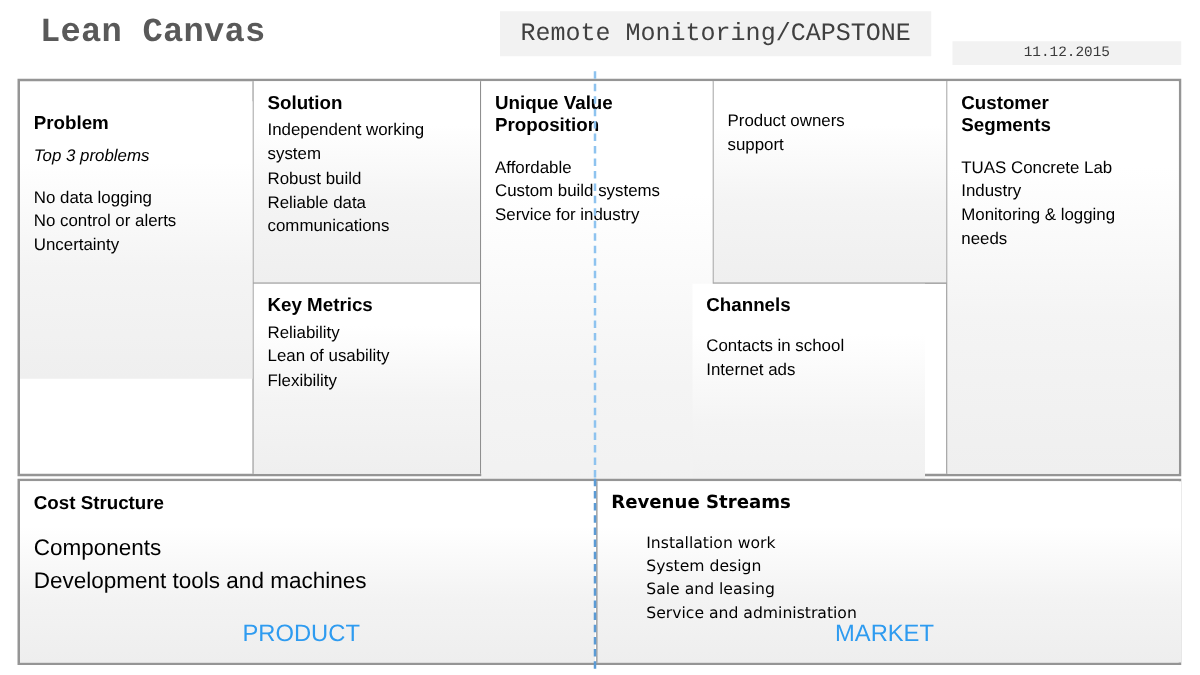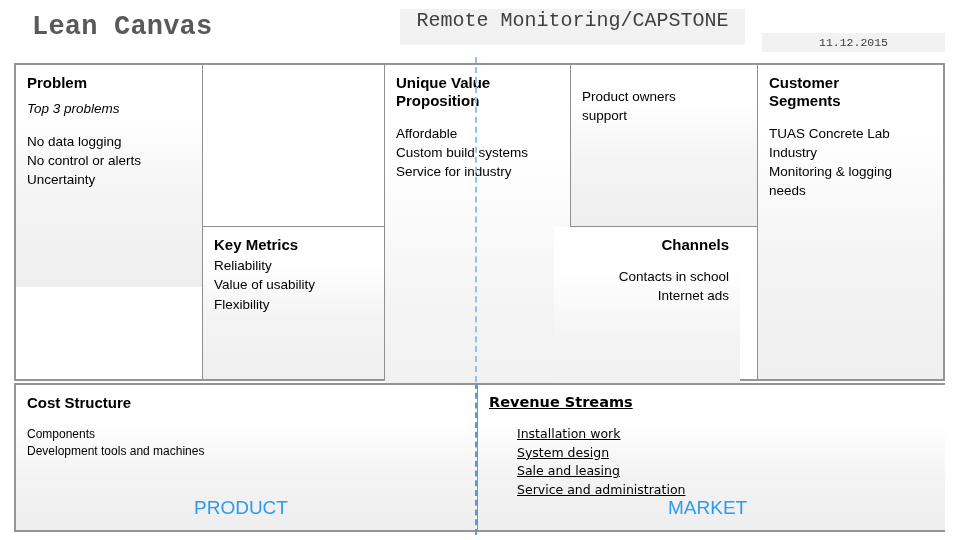--- a/index.html
+++ b/index.html
@@ -29,20 +29,21 @@
     color: #595959;
     letter-spacing: 0.2px;
     white-space: nowrap;
   }
   #project-title-box {
     position: absolute;
     left: 400px; top: 9px;
     width: 345px; height: 36px;
     background: #f2f2f2;
     display: flex;
+    align-items: center;
     justify-content: center;
   }
   #project-title-text {
     font-size: 20px;
     color: #404040;
     white-space: nowrap;
   }
   .meta-box {
     position: absolute;
     left: 762px;
@@ -134,29 +135,28 @@
   #revenue-cell { left: 461px; width: 468px; border-left: 1px solid #8f8f8f; }
 
   .bcell-head {
     font-size: 15px;
     font-weight: bold;
     color: #000000;
     line-height: 1.2;
     margin: 0;
   }
   .bcell-list {
-    font-size: 12px;
+    font-size: 18px;
     color: #000000;
     line-height: 1.42;
     margin: 14px 0 0 0;
   }
   #revenue-cell .bcell-head,
   #revenue-cell .bcell-list {
     font-family: "DejaVu Sans", sans-serif;
-    text-decoration: underline;
   }
   #revenue-cell .bcell-head { font-size: 14.5px; }
   #revenue-cell .bcell-list { font-size: 12.5px; line-height: 1.48; }
 
   .zone-label {
     position: absolute;
     font-size: 19px;
     color: #2e9bf0;
     white-space: nowrap;
   }
@@ -192,50 +192,56 @@
   </div>
 </div>
 
 <div id="top-grid">
 
   <div class="vsep" style="left:186px;"></div>
   <div class="vsep" style="left:368px;"></div>
   <div class="vsep" style="left:554px;"></div>
   <div class="vsep" style="left:741px;"></div>
 
-  <div class="cell" style="left:0; top:0; width:186px; height:222px;">
+  <div class="cell" style="left:0; top:16px; width:186px; height:222px;">
     <div class="cell-head">Problem</div>
     <div class="cell-sub">Top 3 problems</div>
     <div class="cell-list gap" style="white-space:pre-line;">No data logging
 No control or alerts
 Uncertainty</div>
   </div>
 
+  <div class="cell" style="left:187px; top:0; width:181px; height:161px;">
+    <div class="cell-head">Solution</div>
+    <div class="cell-list tight" style="white-space:pre-line;">Independent working system
+Robust build
+Reliable data communications</div>
+  </div>
   <div class="hsep" style="left:187px; top:161px; width:181px;"></div>
 
   <div class="cell" style="left:187px; top:162px; width:181px; height:152px;">
     <div class="cell-head">Key Metrics</div>
     <div class="cell-list tight" style="white-space:pre-line;">Reliability
-Value of usability
+Lean of usability
 Flexibility</div>
   </div>
 
   <div class="cell" style="left:369px; top:0; width:185px; height:406px;">
     <div class="cell-head" style="max-width:150px;">Unique Value Proposition</div>
     <div class="cell-list gap" style="white-space:pre-line;">Affordable
 Custom build systems
 Service for industry</div>
   </div>
 
   <div class="cell" style="left:555px; top:0; width:186px; height:161px;">
     <div class="cell-list gap" style="white-space:pre-line; max-width:120px;">Product owners support</div>
   </div>
   <div class="hsep" style="left:555px; top:161px; width:186px;"></div>
 
-  <div class="cell" style="left:538px; top:162px; width:186px; height:184px;text-align:right;">
+  <div class="cell" style="left:538px; top:162px; width:186px; height:184px;">
     <div class="cell-head">Channels</div>
     <div class="cell-list gap" style="white-space:pre-line;">Contacts in school
 Internet ads</div>
   </div>
 
   <div class="cell" style="left:742px; top:0; width:185px; height:314px;">
     <div class="cell-head" style="max-width:110px;">Customer Segments</div>
     <div class="cell-list gap" style="white-space:pre-line; max-width:152px;">TUAS Concrete Lab
 Industry
 Monitoring &amp; logging needs</div>

